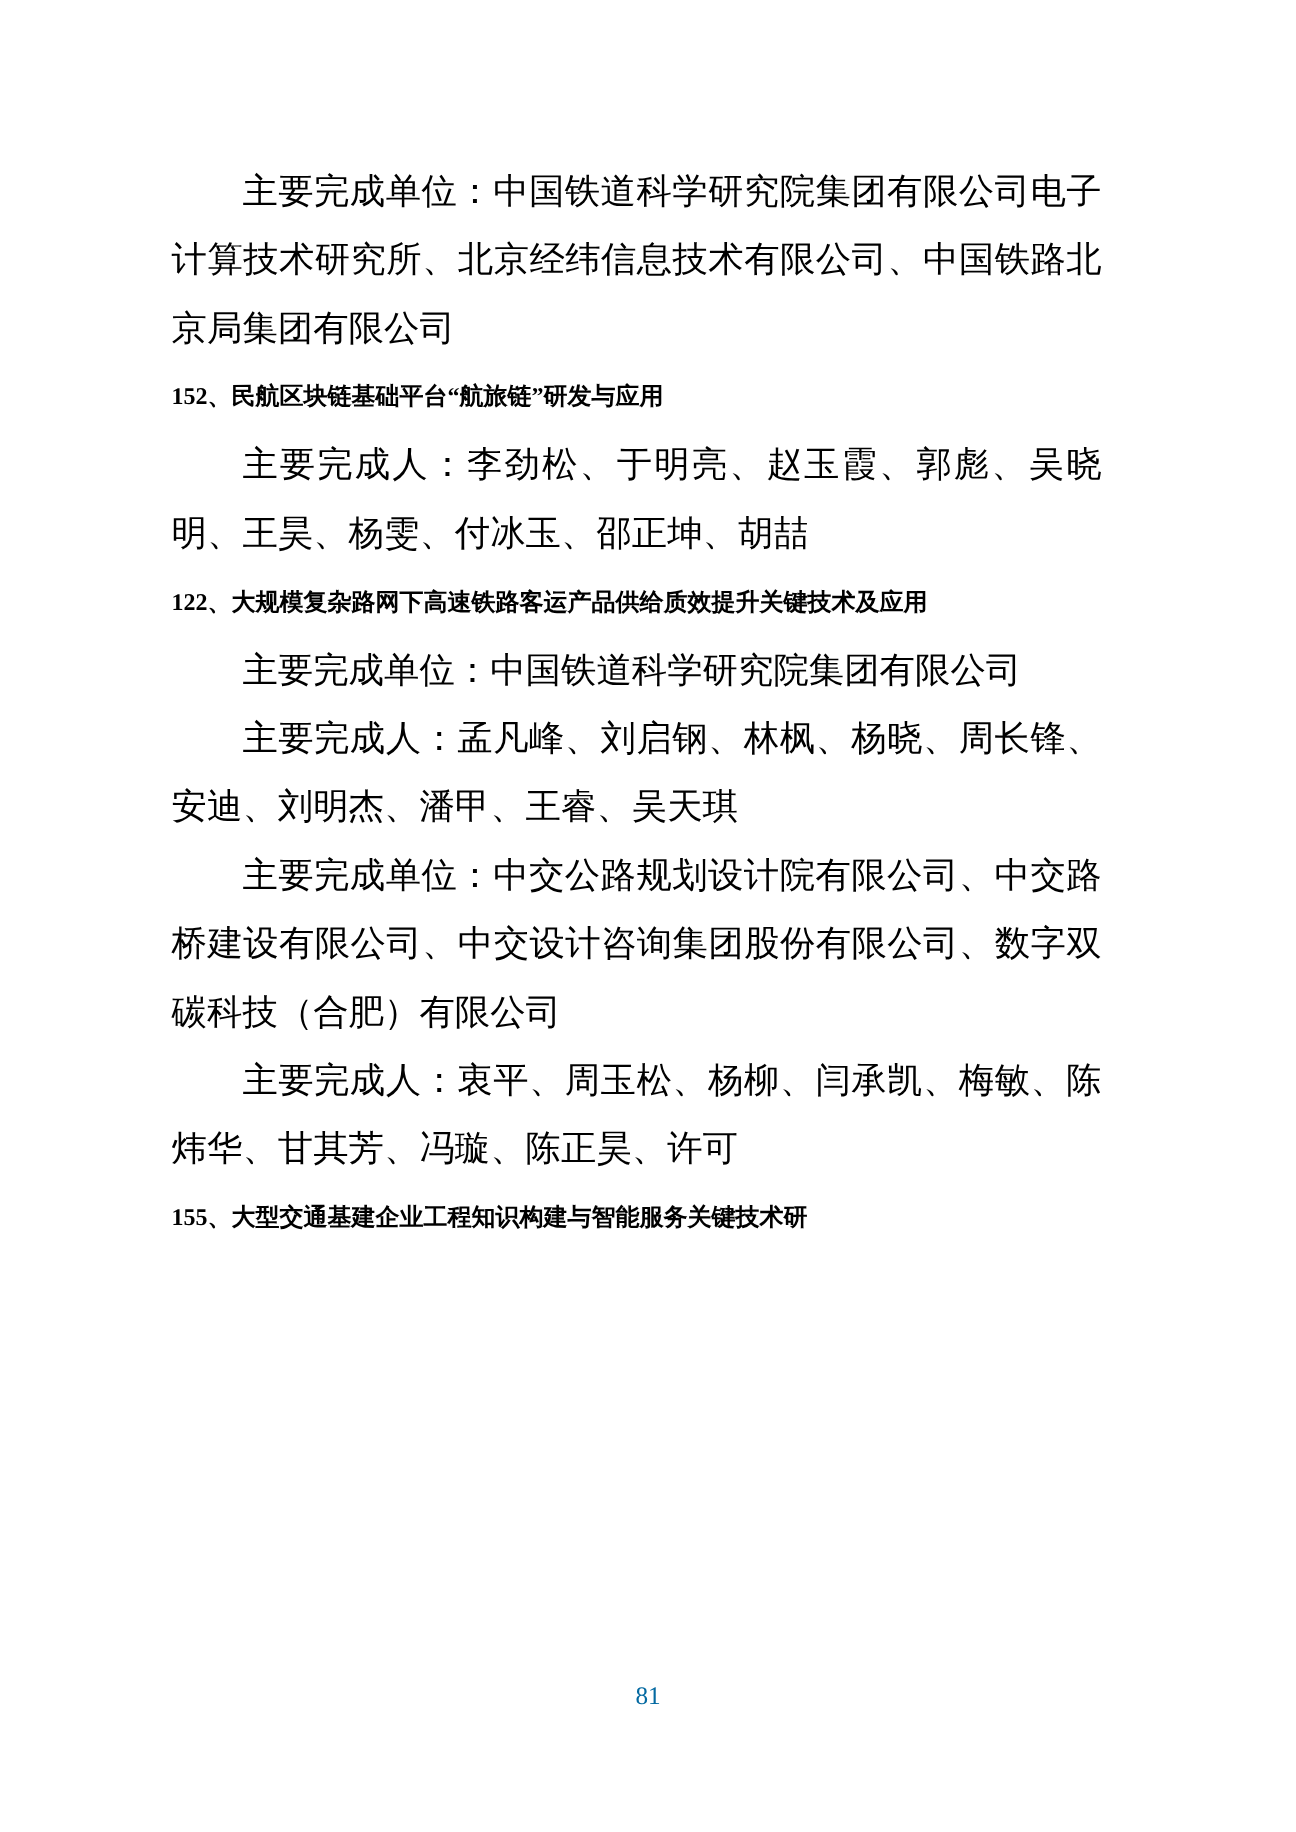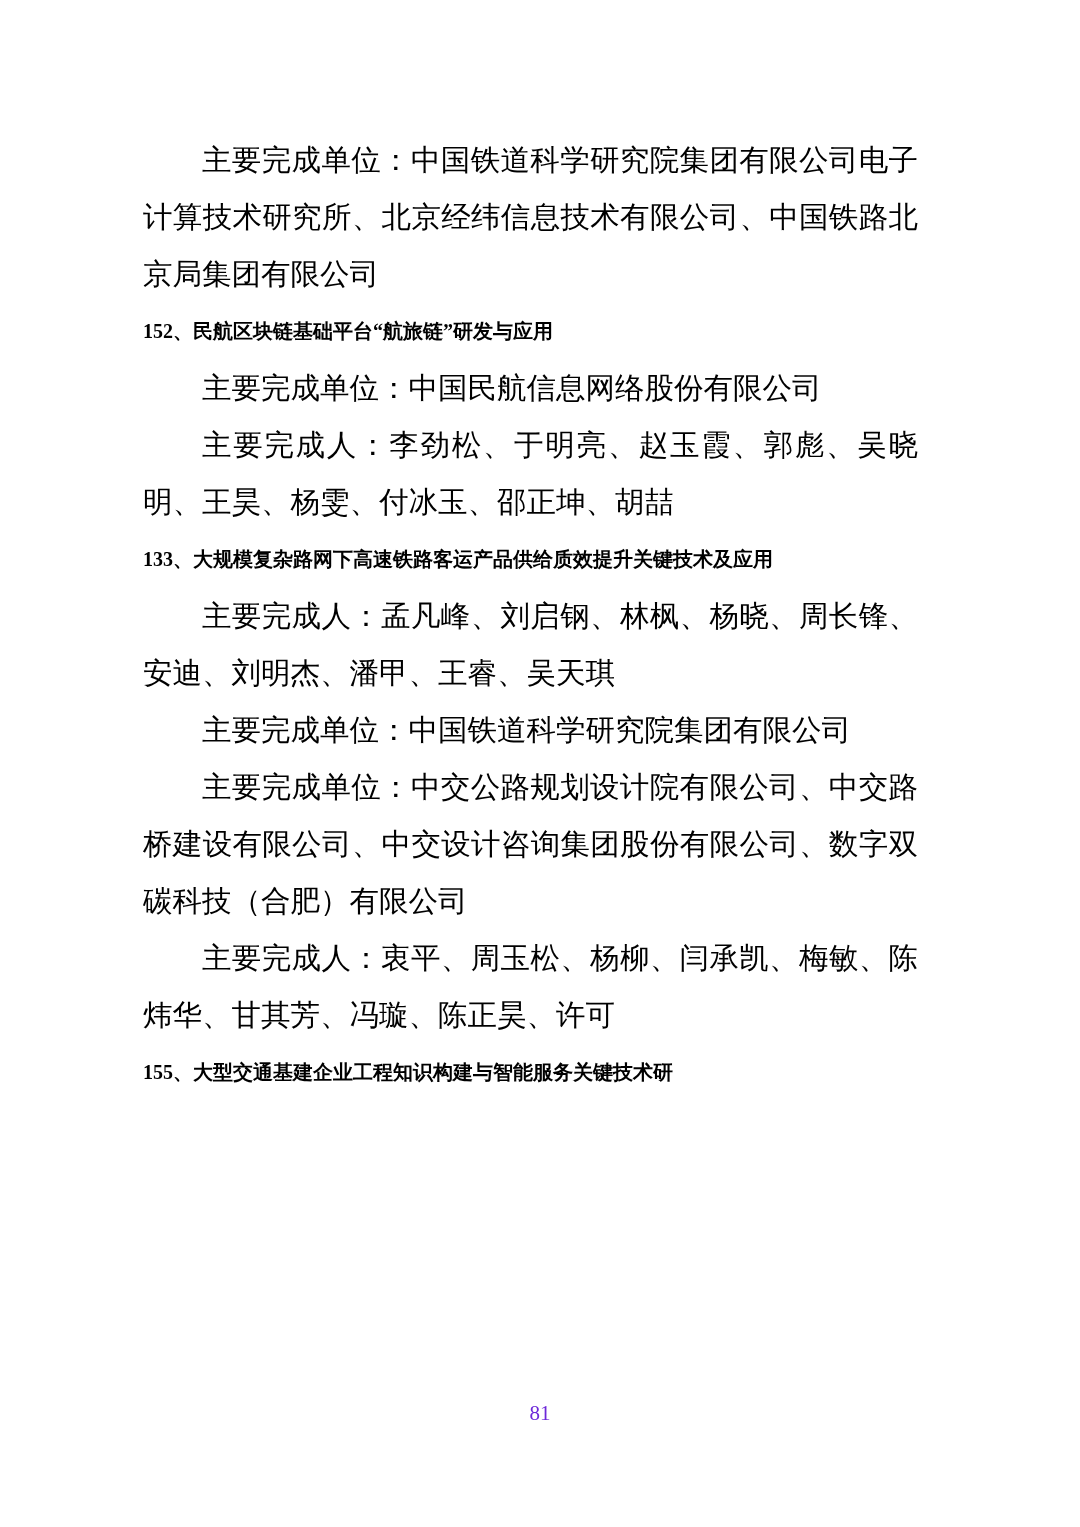--- a/index.html
+++ b/index.html
@@ -46,43 +46,42 @@
     
   }
   .page-footer {
     position: absolute;
     left: 0;
     top: 1398px;
     width: 1080px;
     text-align: center;
     font-size: 21px;
     line-height: 30px;
-    color: #6d28d9;
+    color: #0369a1;
     font-family: "Liberation Serif", "DejaVu Serif", serif;
   }
 </style>
 </head>
 <body>
 
 <div class="page-content">
 
   <section class="entry">
     <p class="para"><span class="label">主要完成单位：</span><span>中国铁道科学研究院集团有限公司电子计算技术研究所、北京经纬信息技术有限公司、中国铁路北京局集团有限公司</span></p>
   </section>
 
   <section class="entry">
     <h2 class="entry-title">152、民航区块链基础平台“航旅链”研发与应用</h2>
-    <p class="para"><span class="label">主要完成单位：</span><span>中国民航信息网络股份有限公司</span></p>
     <p class="para"><span class="label">主要完成人：</span><span>李劲松、于明亮、赵玉霞、郭彪、吴晓明、王昊、杨雯、付冰玉、邵正坤、胡喆</span></p>
   </section>
 
   <section class="entry">
-    <h2 class="entry-title">133、大规模复杂路网下高速铁路客运产品供给质效提升关键技术及应用</h2>
+    <h2 class="entry-title">122、大规模复杂路网下高速铁路客运产品供给质效提升关键技术及应用</h2>
+    <p class="para"><span class="label">主要完成单位：</span><span>中国铁道科学研究院集团有限公司</span></p>
     <p class="para"><span class="label">主要完成人：</span><span>孟凡峰、刘启钢、林枫、杨晓、周长锋、安迪、刘明杰、潘甲、王睿、吴天琪</span></p>
-    <p class="para"><span class="label">主要完成单位：</span><span>中国铁道科学研究院集团有限公司</span></p>
   </section>
 
   <section class="entry">
     <p class="para"><span class="label">主要完成单位：</span><span>中交公路规划设计院有限公司、中交路桥建设有限公司、中交设计咨询集团股份有限公司、数字双碳科技（合肥）有限公司</span></p>
     <p class="para"><span class="label">主要完成人：</span><span>衷平、周玉松、杨柳、闫承凯、梅敏、陈炜华、甘其芳、冯璇、陈正昊、许可</span></p>
   </section>
 
   <section class="entry">
     <h2 class="entry-title">155、大型交通基建企业工程知识构建与智能服务关键技术研</h2>
   </section>

